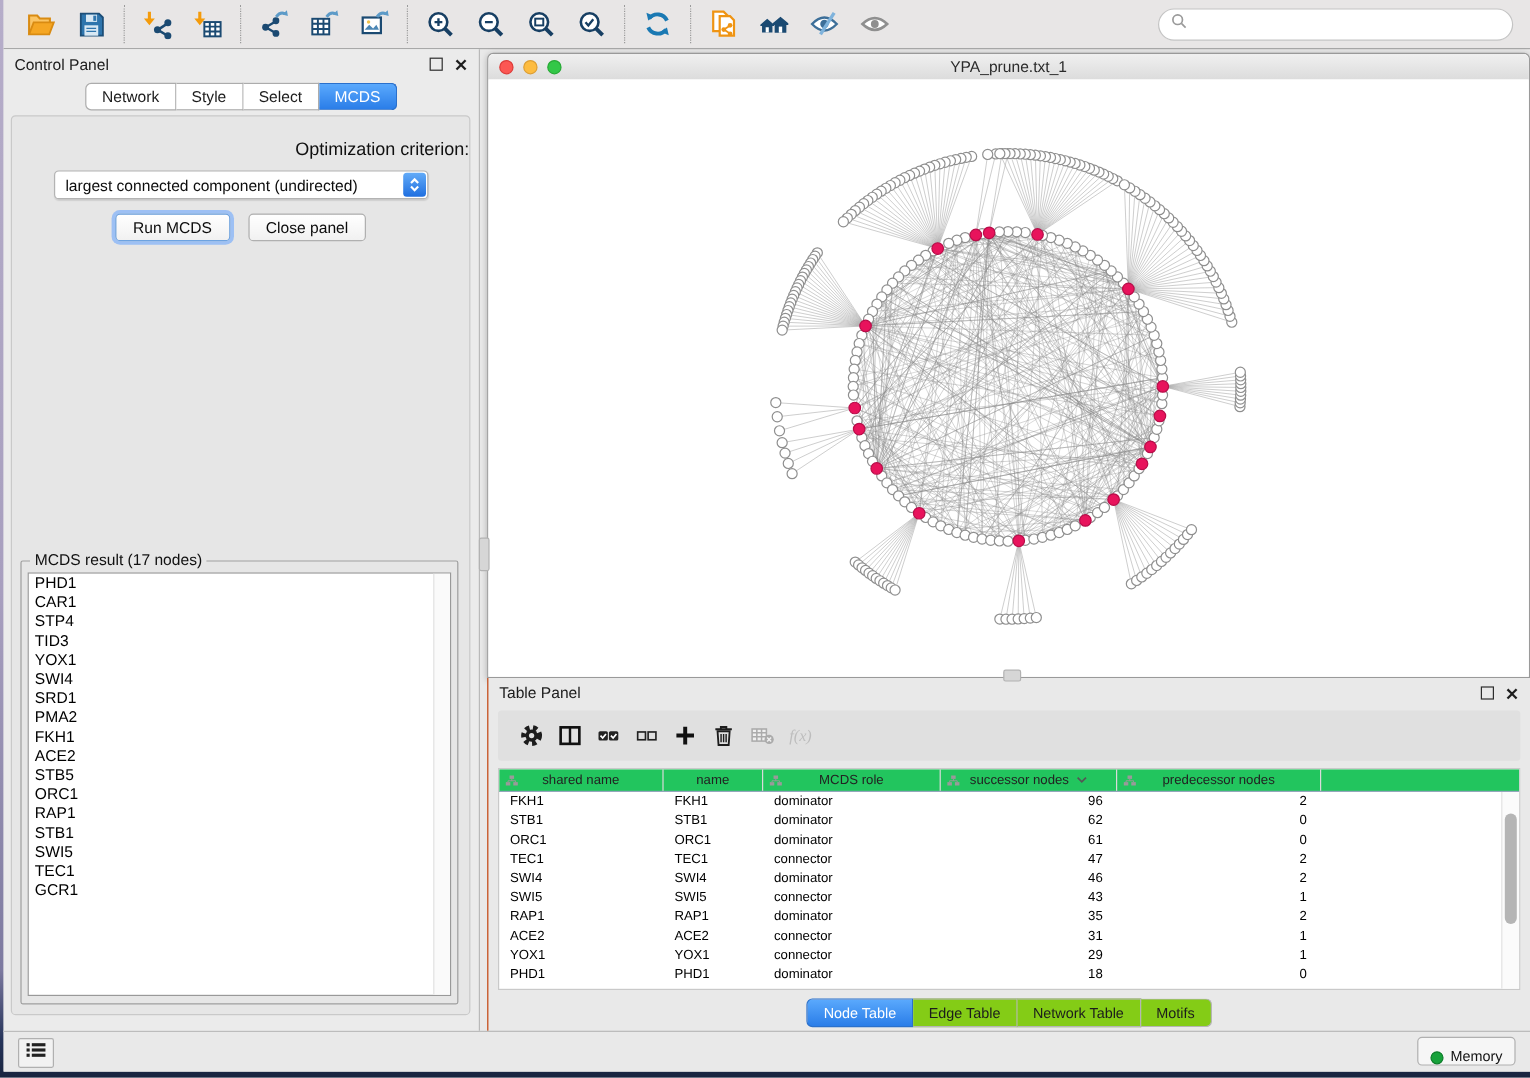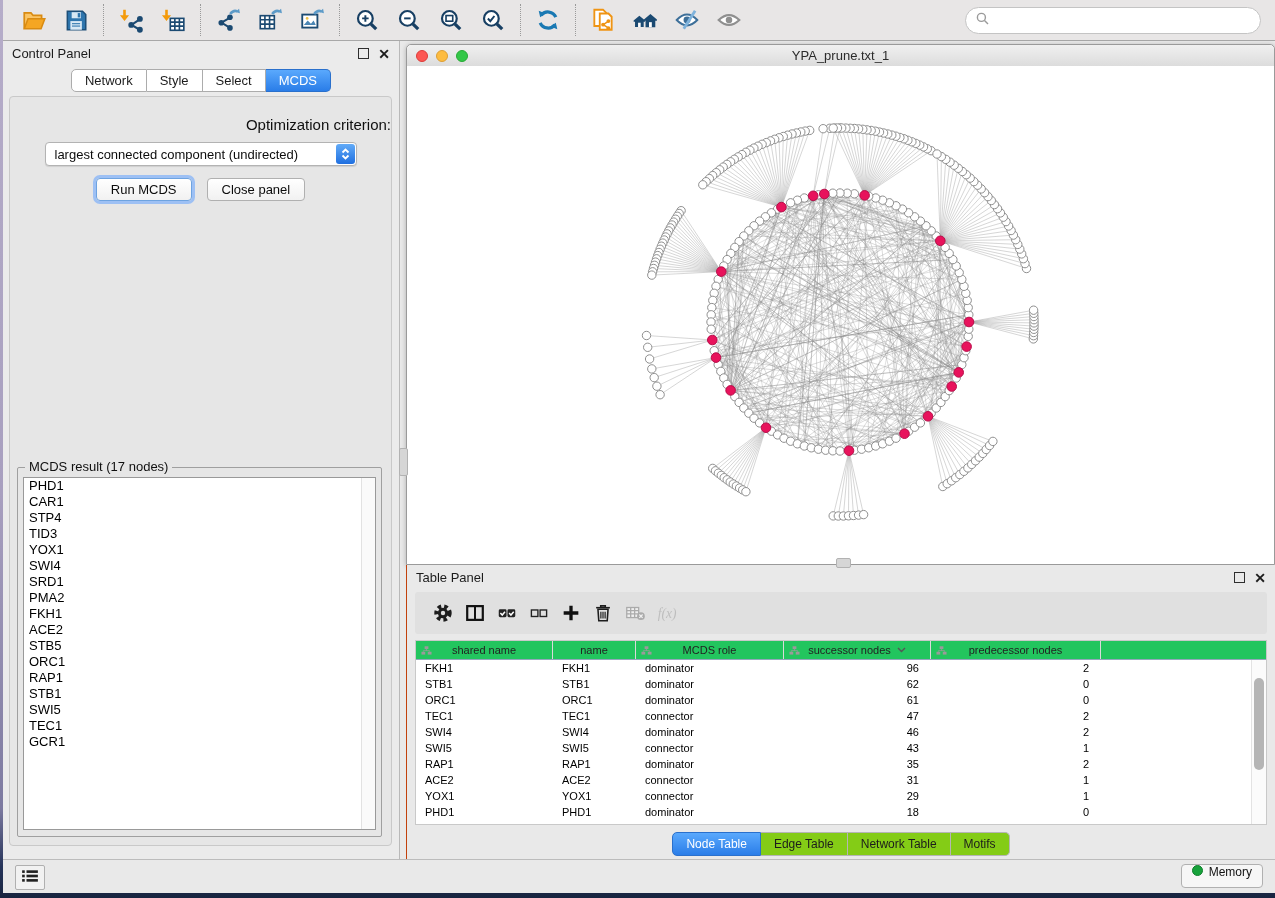--- a/index.html
+++ b/index.html
@@ -76,21 +76,21 @@
   .vthumb{position:absolute;left:2px;right:2px;top:18px;height:92px;background:#b5b5b5;border-radius:5px;cursor:pointer;}
   .tp-tabs{position:absolute;left:0;right:0;top:267px;display:flex;justify-content:center;}
   .tp-tab{font-size:12px;padding:4px 13px;background:#84cc16;border:1px solid #b5b5b5;border-left:none;color:#1c1c1c;cursor:pointer;}
   .tp-tab:first-child{border-left:1px solid #b5b5b5;border-radius:5px 0 0 5px;}
   .tp-tab:last-child{border-radius:0 5px 5px 0;}
   .tp-tab.active{background:linear-gradient(#5aa9fd,#2a7de8);color:#fff;border-color:#2a70cc;}
 
   
   .statusbar{position:absolute;left:0;right:0;bottom:0;height:33px;background:#e9e9e9;border-top:1px solid #bcbcbc;}
   .panel-toggle{position:absolute;left:12px;top:5px;width:28px;height:23px;border:1px solid #b0b0b0;background:#f2f2f2;border-radius:2px;display:flex;align-items:center;justify-content:center;cursor:pointer;}
-  .memory-btn{position:absolute;right:12px;top:4px;height:24px;border:1px solid #b0b0b0;background:#f6f6f6;border-radius:4px;display:flex;align-items:flex-start;gap:6px;padding:0 10px;font-size:12px;color:#111;cursor:pointer;box-sizing:border-box;}
+  .memory-btn{position:absolute;right:12px;top:4px;height:24px;border:1px solid #b0b0b0;background:#f6f6f6;border-radius:4px;display:flex;align-items:flex-end;gap:6px;padding:0 10px;font-size:12px;color:#111;cursor:pointer;box-sizing:border-box;}
   .mem-dot{width:11px;height:11px;border-radius:50%;background:#17a23b;border:1px solid #0e7e2b;box-sizing:border-box;}
 </style>
 </head>
 <body>
 
 <div class="app">
 
   <div class="toolbar">
     <div class="tb-groups" id="tb-groups">
         <div class="tb-group">

